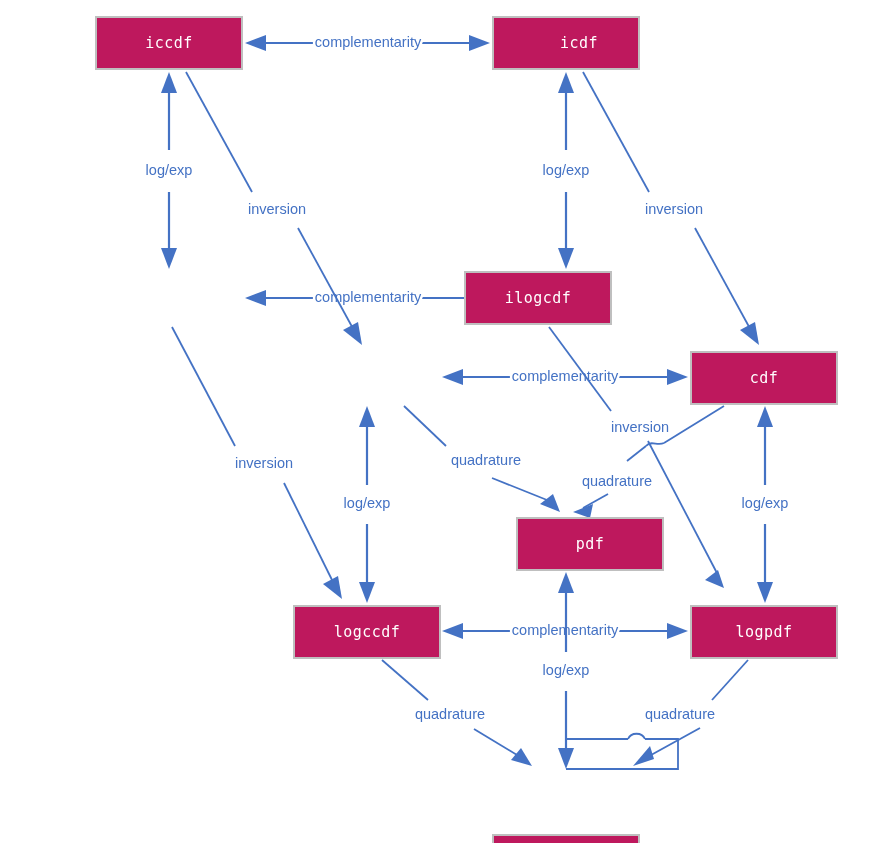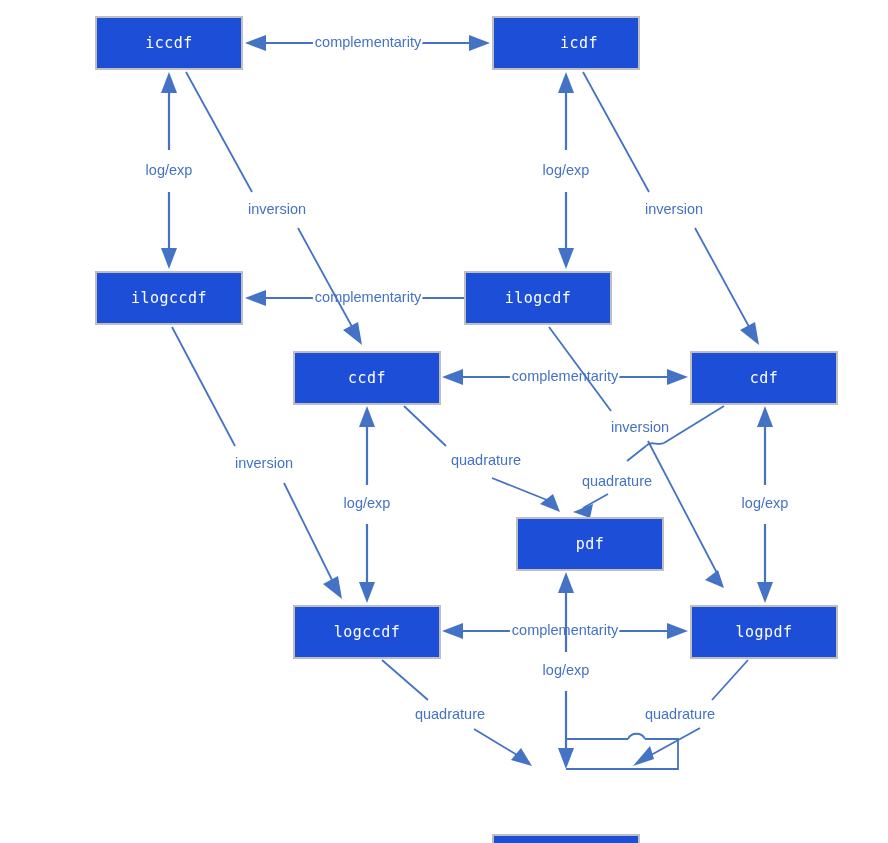--- a/index.html
+++ b/index.html
@@ -46,21 +46,21 @@
     paint-order: stroke;
     stroke: #ffffff;
     stroke-width: 5px;
     stroke-linejoin: round;
   }
   .node-box {
     position: absolute;
     box-sizing: border-box;
     width: 148px;
     height: 54px;
-    background: #1d4ed8;
+    background: #be185d;
     border: 2px solid #bfbfbf;
     display: flex;
     align-items: center;
     justify-content: center;
   }
   .node-label {
     color: #ffffff;
     font-family: "DejaVu Sans Mono", monospace;
     font-size: 15px;
     letter-spacing: 0.5px;
@@ -216,31 +216,25 @@
   </svg>
 
   <div class="node-box" style="left:95px;  top:16px;">
     <span class="node-label">iccdf</span>
   </div>
 
   <div class="node-box" style="left:492px; top:16px;padding-left:26px;">
     <span class="node-label">icdf</span>
   </div>
 
-  <div class="node-box" style="left:95px;  top:271px;">
-    <span class="node-label">ilogccdf</span>
-  </div>
 
   <div class="node-box" style="left:464px; top:271px;">
     <span class="node-label">ilogcdf</span>
   </div>
 
-  <div class="node-box" style="left:293px; top:351px;">
-    <span class="node-label">ccdf</span>
-  </div>
 
   <div class="node-box" style="left:690px; top:351px;">
     <span class="node-label">cdf</span>
   </div>
 
   <div class="node-box" style="left:492px; top:517px;margin-left:24px;">
     <span class="node-label">pdf</span>
   </div>
 
   <div class="node-box" style="left:293px; top:605px;">

